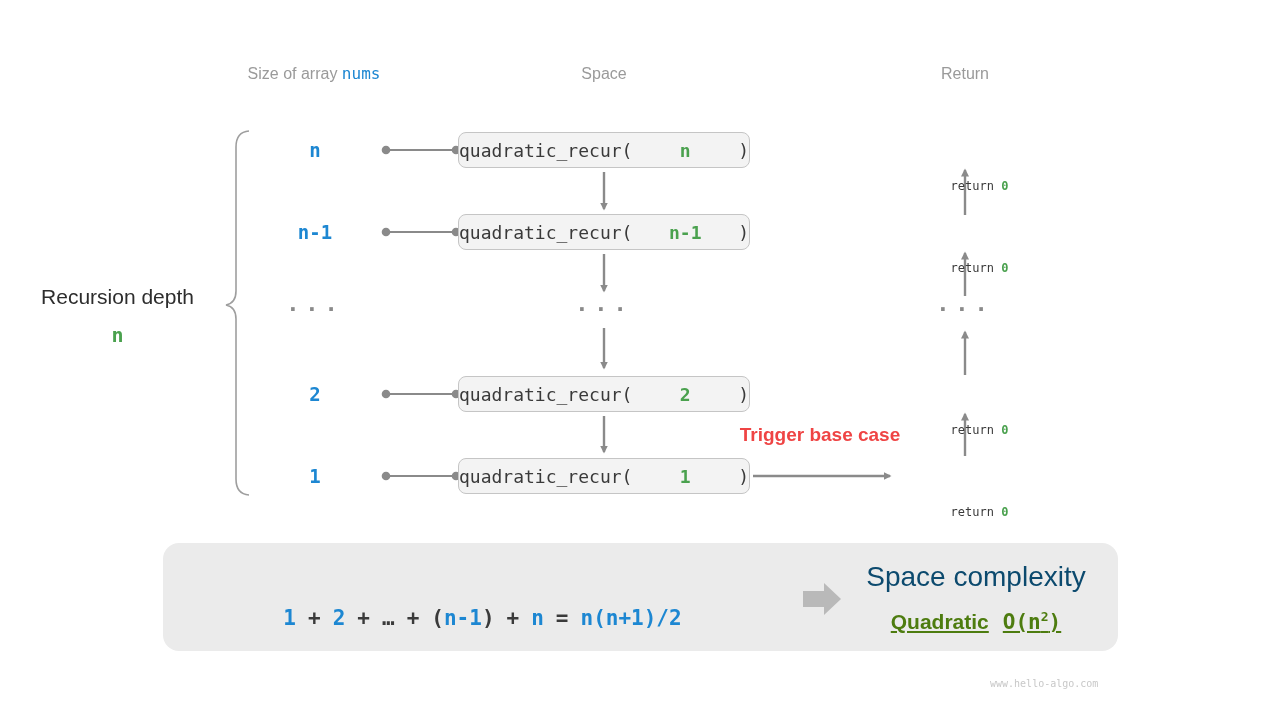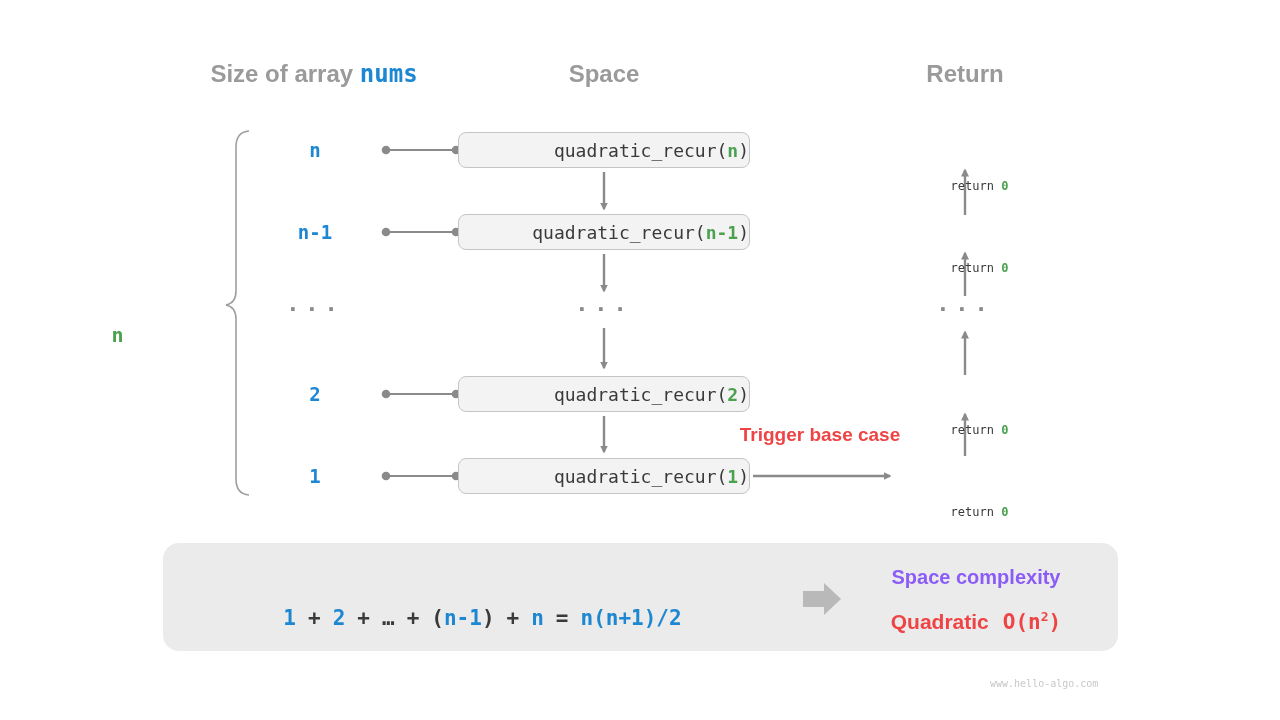--- a/index.html
+++ b/index.html
@@ -3,52 +3,52 @@
 <meta charset="utf-8">
 <style>
   html,body{margin:0;padding:0;background:#fff;}
   #canvas{
     position:relative;width:1280px;height:720px;background:#ffffff;overflow:hidden;
     font-family:"Liberation Sans",sans-serif;
   }
   .abs{position:absolute;}
   .center{text-align:center;}
   .mono{font-family:"DejaVu Sans Mono",monospace;}
-  .hdr{font-weight:bold;font-size:24px;color:#9a9a9a;line-height:26px;}
+  .hdr{font-weight:normal;font-size:16px;color:#9a9a9a;line-height:26px;}
   .blue{color:#1d87d2;}
   .green{color:#4aa14e;font-weight:bold;}
   .dark{color:#3a3a3a;}
   .size-label{font-family:"DejaVu Sans Mono",monospace;font-weight:bold;font-size:19px;color:#1d87d2;line-height:36px;}
   .call-box{
     box-sizing:border-box;width:292px;height:36px;background:#f3f3f3;
     border:1.5px solid #c5c5c5;border-radius:8px;
     font-family:"DejaVu Sans Mono",monospace;font-size:18px;color:#3a3a3a;
-    display:flex;align-items:center;justify-content:flex-end;white-space:pre;
+    display:flex;align-items:center;justify-content:space-between;white-space:pre;
   }
   .ret{
     font-family:"DejaVu Sans Mono",monospace;font-size:12px;color:#3a3a3a;
     line-height:36px;white-space:pre;
   }
   .dots{
     font-family:"DejaVu Sans Mono",monospace;font-weight:bold;font-size:22px;
     letter-spacing:6px;color:#8a8a8a;line-height:36px;position:relative;top:-6px;
   }
   .depth-label{font-size:21px;color:#2d2d2d;line-height:28px;}
   .depth-value{font-family:"DejaVu Sans Mono",monospace;font-weight:bold;font-size:20px;line-height:28px;}
   .trigger{font-weight:bold;font-size:19px;color:#ef4444;}
   .panel{
     background:#ebebeb;border-radius:16px;
   }
   .panel-line1{font-size:20px;color:#3a3a3a;line-height:26px;}
   .formula{font-family:"DejaVu Sans Mono",monospace;font-weight:bold;font-size:21px;line-height:28px;white-space:nowrap;}
   .f{margin:0 6px;display:inline-block;}
   .fr{margin-right:0;}
   .fl{margin-left:0;}
-  .result-title{font-weight:bold;font-size:20px;color:#8b5cf6;line-height:26px;}
-  .result-value{font-weight:bold;font-size:21px;color:#ef4444;line-height:28px;}
+  .result-title{font-weight:normal;font-size:28px;color:#0c4a6e;line-height:26px;}
+  .result-value{font-weight:bold;font-size:21px;color:#4d7c0f;line-height:28px;text-decoration:underline;}
   .result-value .oexpr{font-family:"DejaVu Sans Mono",monospace;margin-left:14px;}
   sup{font-size:13px;}
   .watermark{font-family:"DejaVu Sans Mono",monospace;font-size:10px;color:#c8c8c8;text-align:left;}
   svg{display:block;}
 </style>
 </head>
 <body>
 
 <div id="canvas">
 
@@ -93,20 +93,21 @@
     <line x1="753" y1="476" x2="890" y2="476" stroke="#8a8a8a" stroke-width="2.6" marker-end="url(#ah)"></line>
   </svg>
 
   <div class="abs hdr center" style="left:164px;top:61px;width:300px;">
     <span>Size of array</span>
     <span class="mono blue">nums</span>
   </div>
   <div class="abs hdr center" style="left:504px;top:61px;width:200px;">Space</div>
   <div class="abs hdr center" style="left:865px;top:61px;width:200px;">Return</div>
 
+  <div class="abs depth-label center" style="left:20px;top:283px;width:195px;">Recursion depth</div>
   <div class="abs depth-value green center" style="left:20px;top:321px;width:195px;">n</div>
 
   <div class="abs size-label center" style="left:265px;top:132px;width:100px;">n</div>
   <div class="abs call-box" style="left:458px;top:132px;">
     <span>quadratic_recur(</span><span class="green">n</span><span>)</span>
   </div>
   <div class="abs ret center" style="left:880px;top:132px;width:170px;">
     <span>return </span><span class="green">0</span>
   </div>
 

